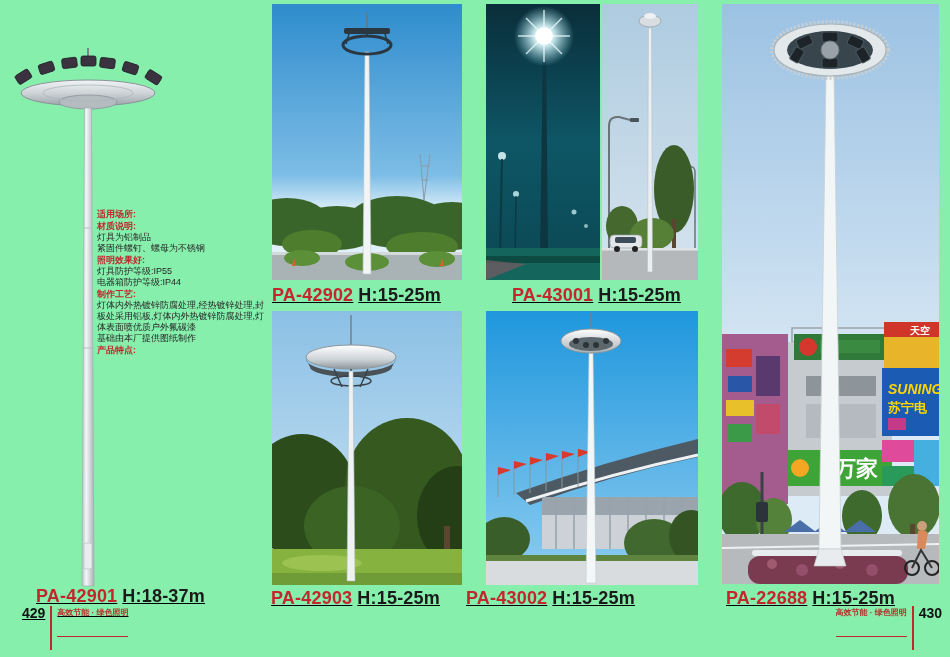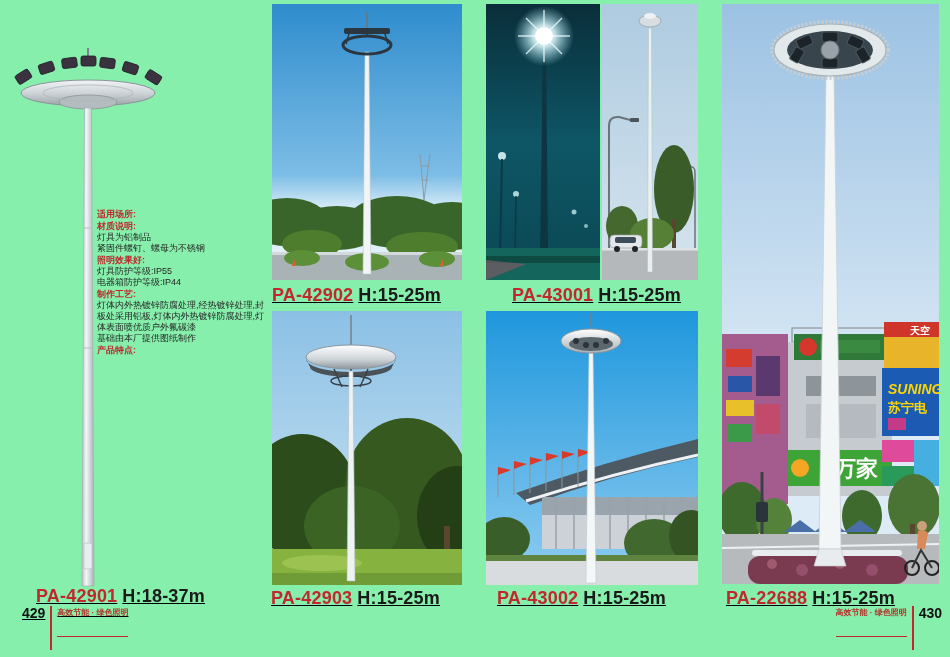--- a/index.html
+++ b/index.html
@@ -408,21 +408,21 @@
   </div>
   <div class="plabel" style="left:272px;top:285px;">
     <span class="code">PA-42902</span><span class="ht">H:15-25m</span>
   </div>
   <div class="plabel" style="left:464px;top:285px;margin-left:48px;">
     <span class="code">PA-43001</span><span class="ht">H:15-25m</span>
   </div>
   <div class="plabel" style="left:271px;top:588px;">
     <span class="code">PA-42903</span><span class="ht">H:15-25m</span>
   </div>
-  <div class="plabel" style="left:497px;top:588px;">
+  <div class="plabel" style="left:466px;top:588px;">
     <span class="code">PA-43002</span><span class="ht">H:15-25m</span>
   </div>
   <div class="plabel" style="left:726px;top:588px;">
     <span class="code">PA-22688</span><span class="ht">H:15-25m</span>
   </div>
 
   <div class="footer-left">
     <span class="page-num">429</span>
     <span class="vline"></span>
     <span class="slogan">高效节能 · 绿色照明</span>

